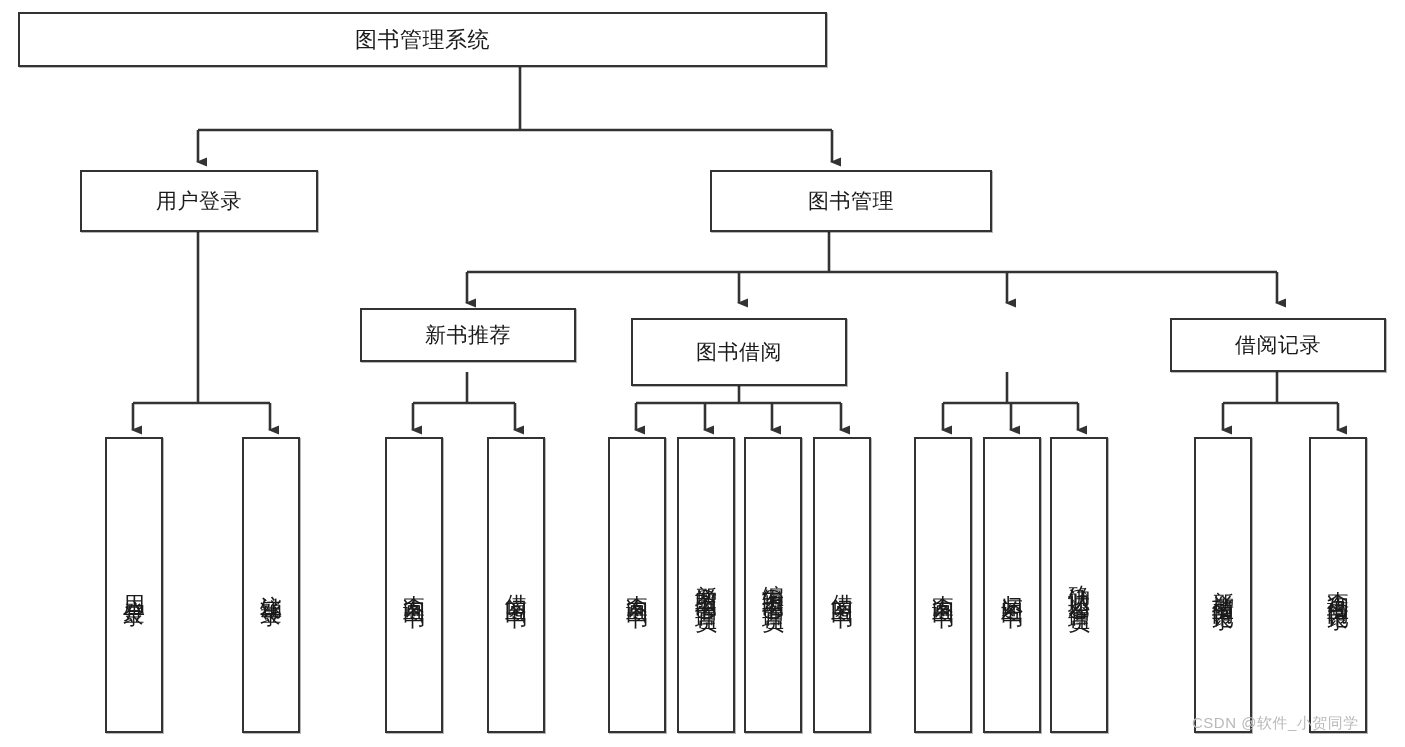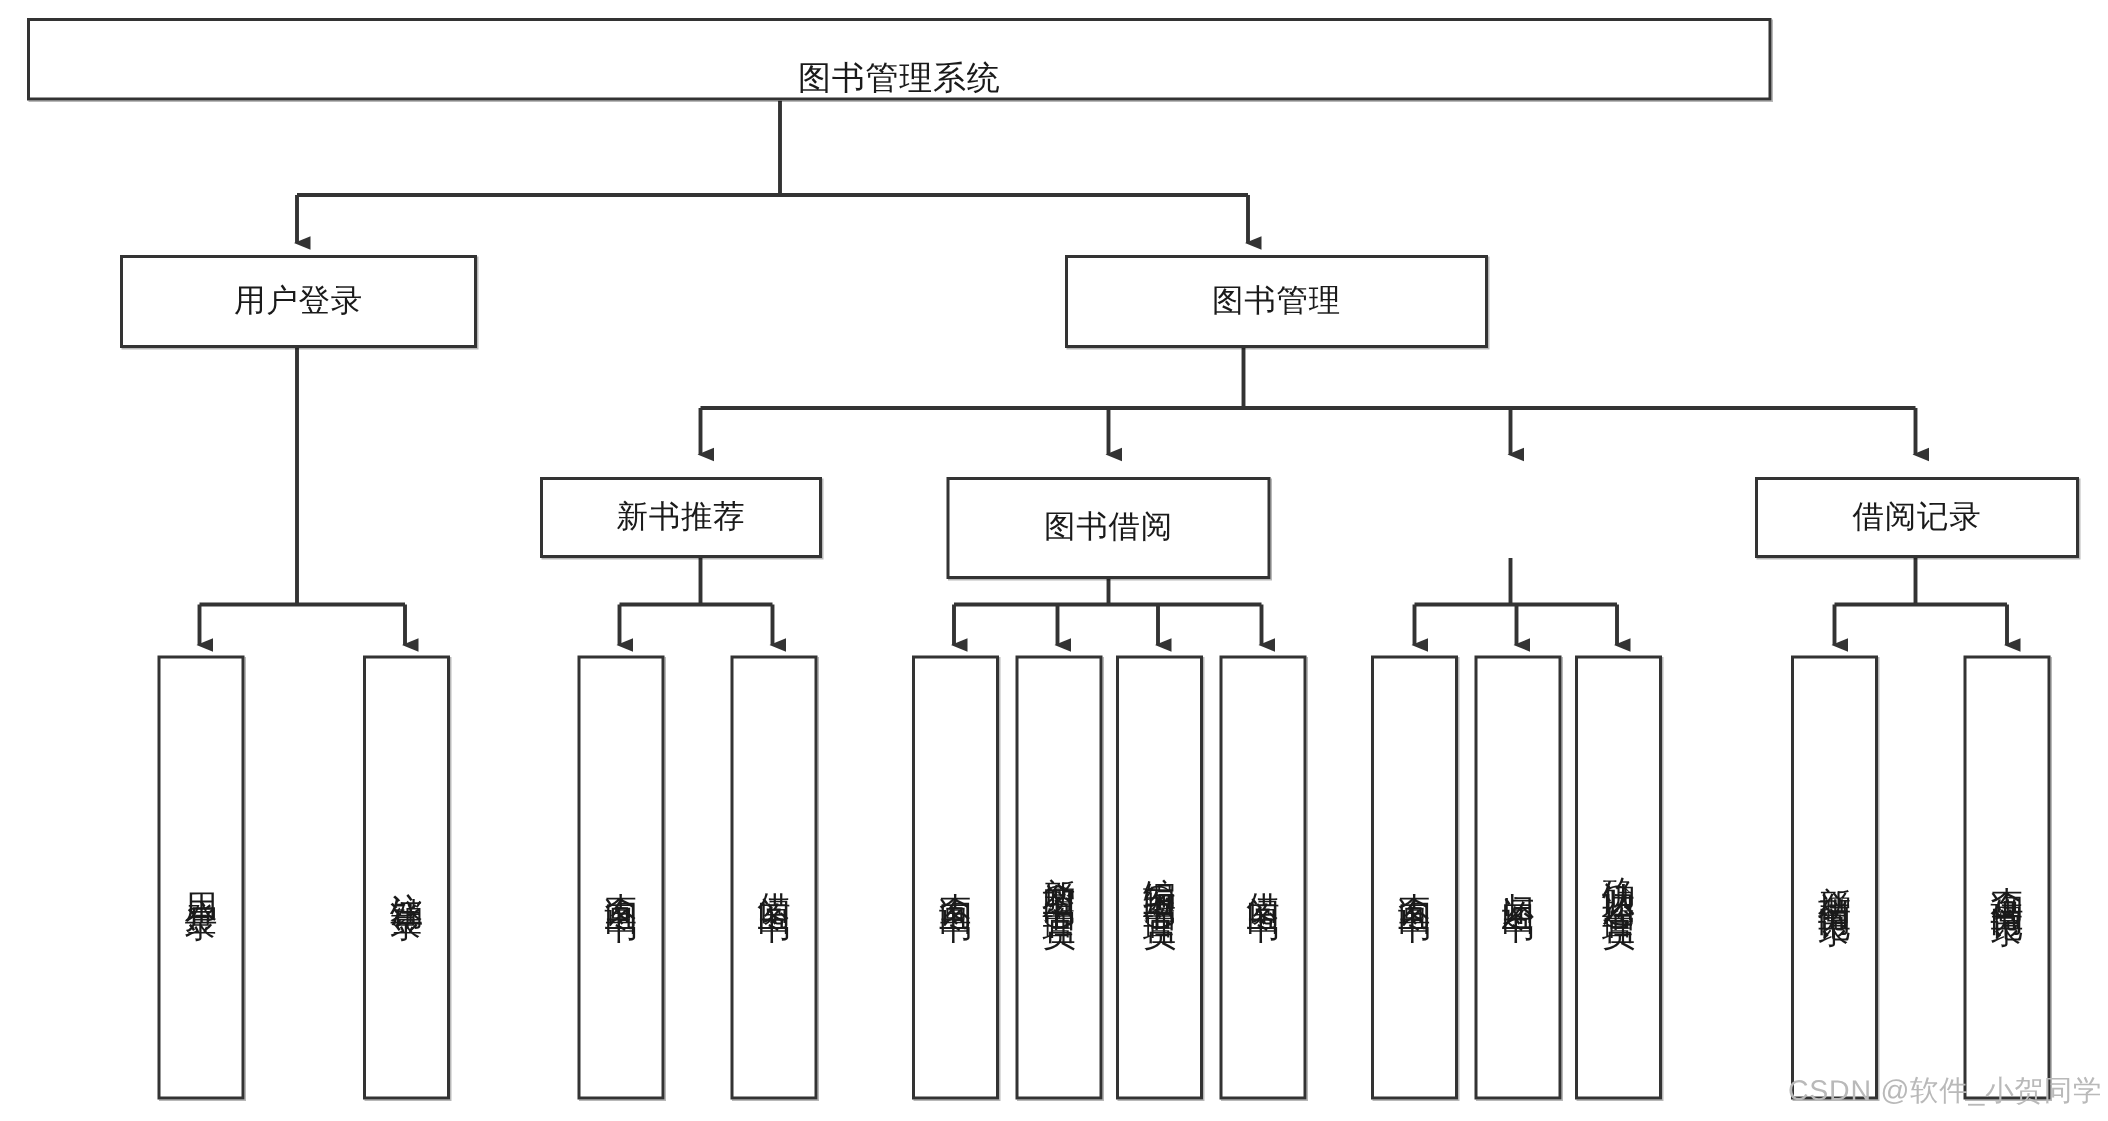--- a/index.html
+++ b/index.html
@@ -55,21 +55,21 @@
   .node.vert .lbl {
     writing-mode: vertical-rl;
     text-orientation: upright;
     font-size: 22px;
     letter-spacing: 4px;
     line-height: 1;
   }
   .watermark {
     position: absolute;
     color: #b9b9b9;
-    font-size: 19px;
+    font-size: 15px;
     white-space: nowrap;
     letter-spacing: 0.5px;
     user-select: none;
   }
 </style>
 </head>
 <body>
 
 <div id="canvas">
 
@@ -116,32 +116,32 @@
       <path d="M1011,403 L1011,430" marker-end="url(#arrow)"></path>
       <path d="M1078,403 L1078,430" marker-end="url(#arrow)"></path>
 
       <path d="M1277,372 L1277,403"></path>
       <path d="M1223,403 L1338,403"></path>
       <path d="M1223,403 L1223,430" marker-end="url(#arrow)"></path>
       <path d="M1338,403 L1338,430" marker-end="url(#arrow)"></path>
     </g>
   </svg>
 
-  <div class="node root horiz" style="left:18px; top:12px; width:1163px; height:55px;align-items:flex-end;">
+  <div class="node root horiz" style="left:18px; top:12px; width:809px; height:55px;">
     <span class="lbl">图书管理系统</span>
   </div>
 
   <div class="node horiz" style="left:80px; top:170px; width:238px; height:62px;">
     <span class="lbl">用户登录</span>
   </div>
   <div class="node horiz" style="left:710px; top:170px; width:282px; height:62px;">
     <span class="lbl">图书管理</span>
   </div>
 
-  <div class="node horiz" style="left:360px; top:318px; width:188px; height:54px;">
+  <div class="node horiz" style="left:360px; top:308px; width:216px; height:54px;">
     <span class="lbl">新书推荐</span>
   </div>
   <div class="node horiz" style="left:631px; top:318px; width:216px; height:68px;">
     <span class="lbl">图书借阅</span>
   </div>
   <div class="node horiz" style="left:1170px; top:318px; width:216px; height:54px;">
     <span class="lbl">借阅记录</span>
   </div>
 
   <div class="node vert" style="left:105px; top:437px; width:58px; height:296px;">

